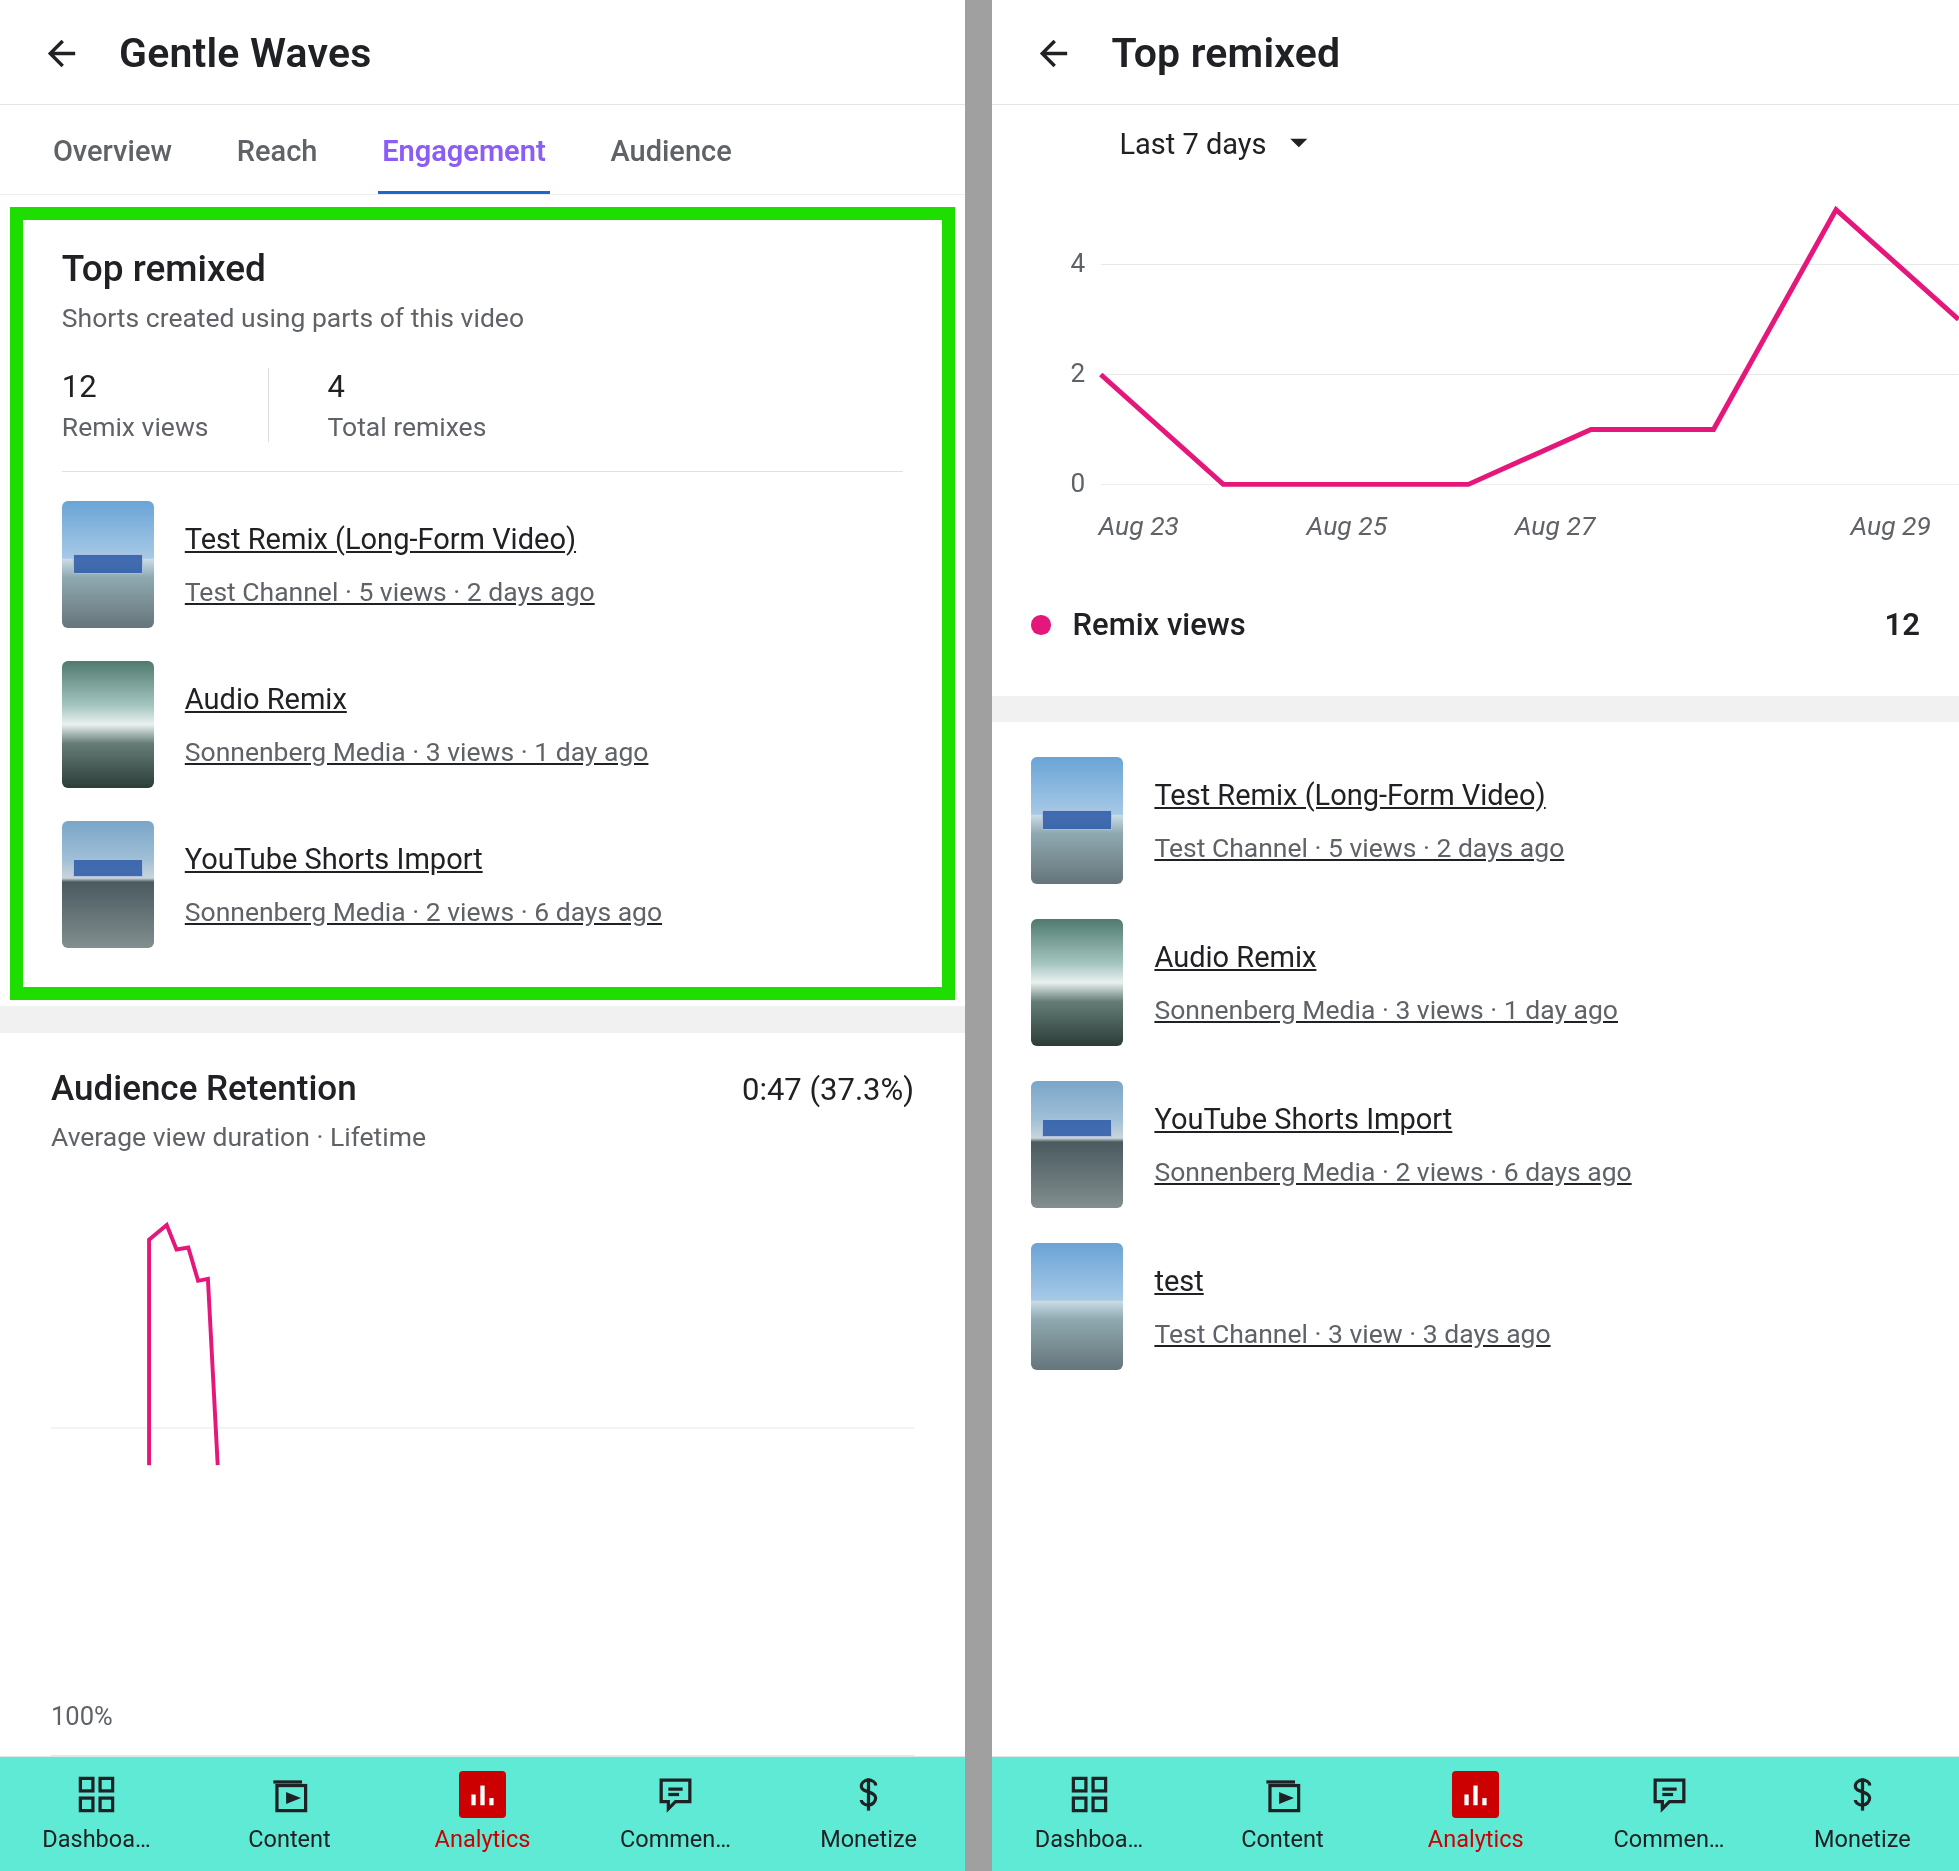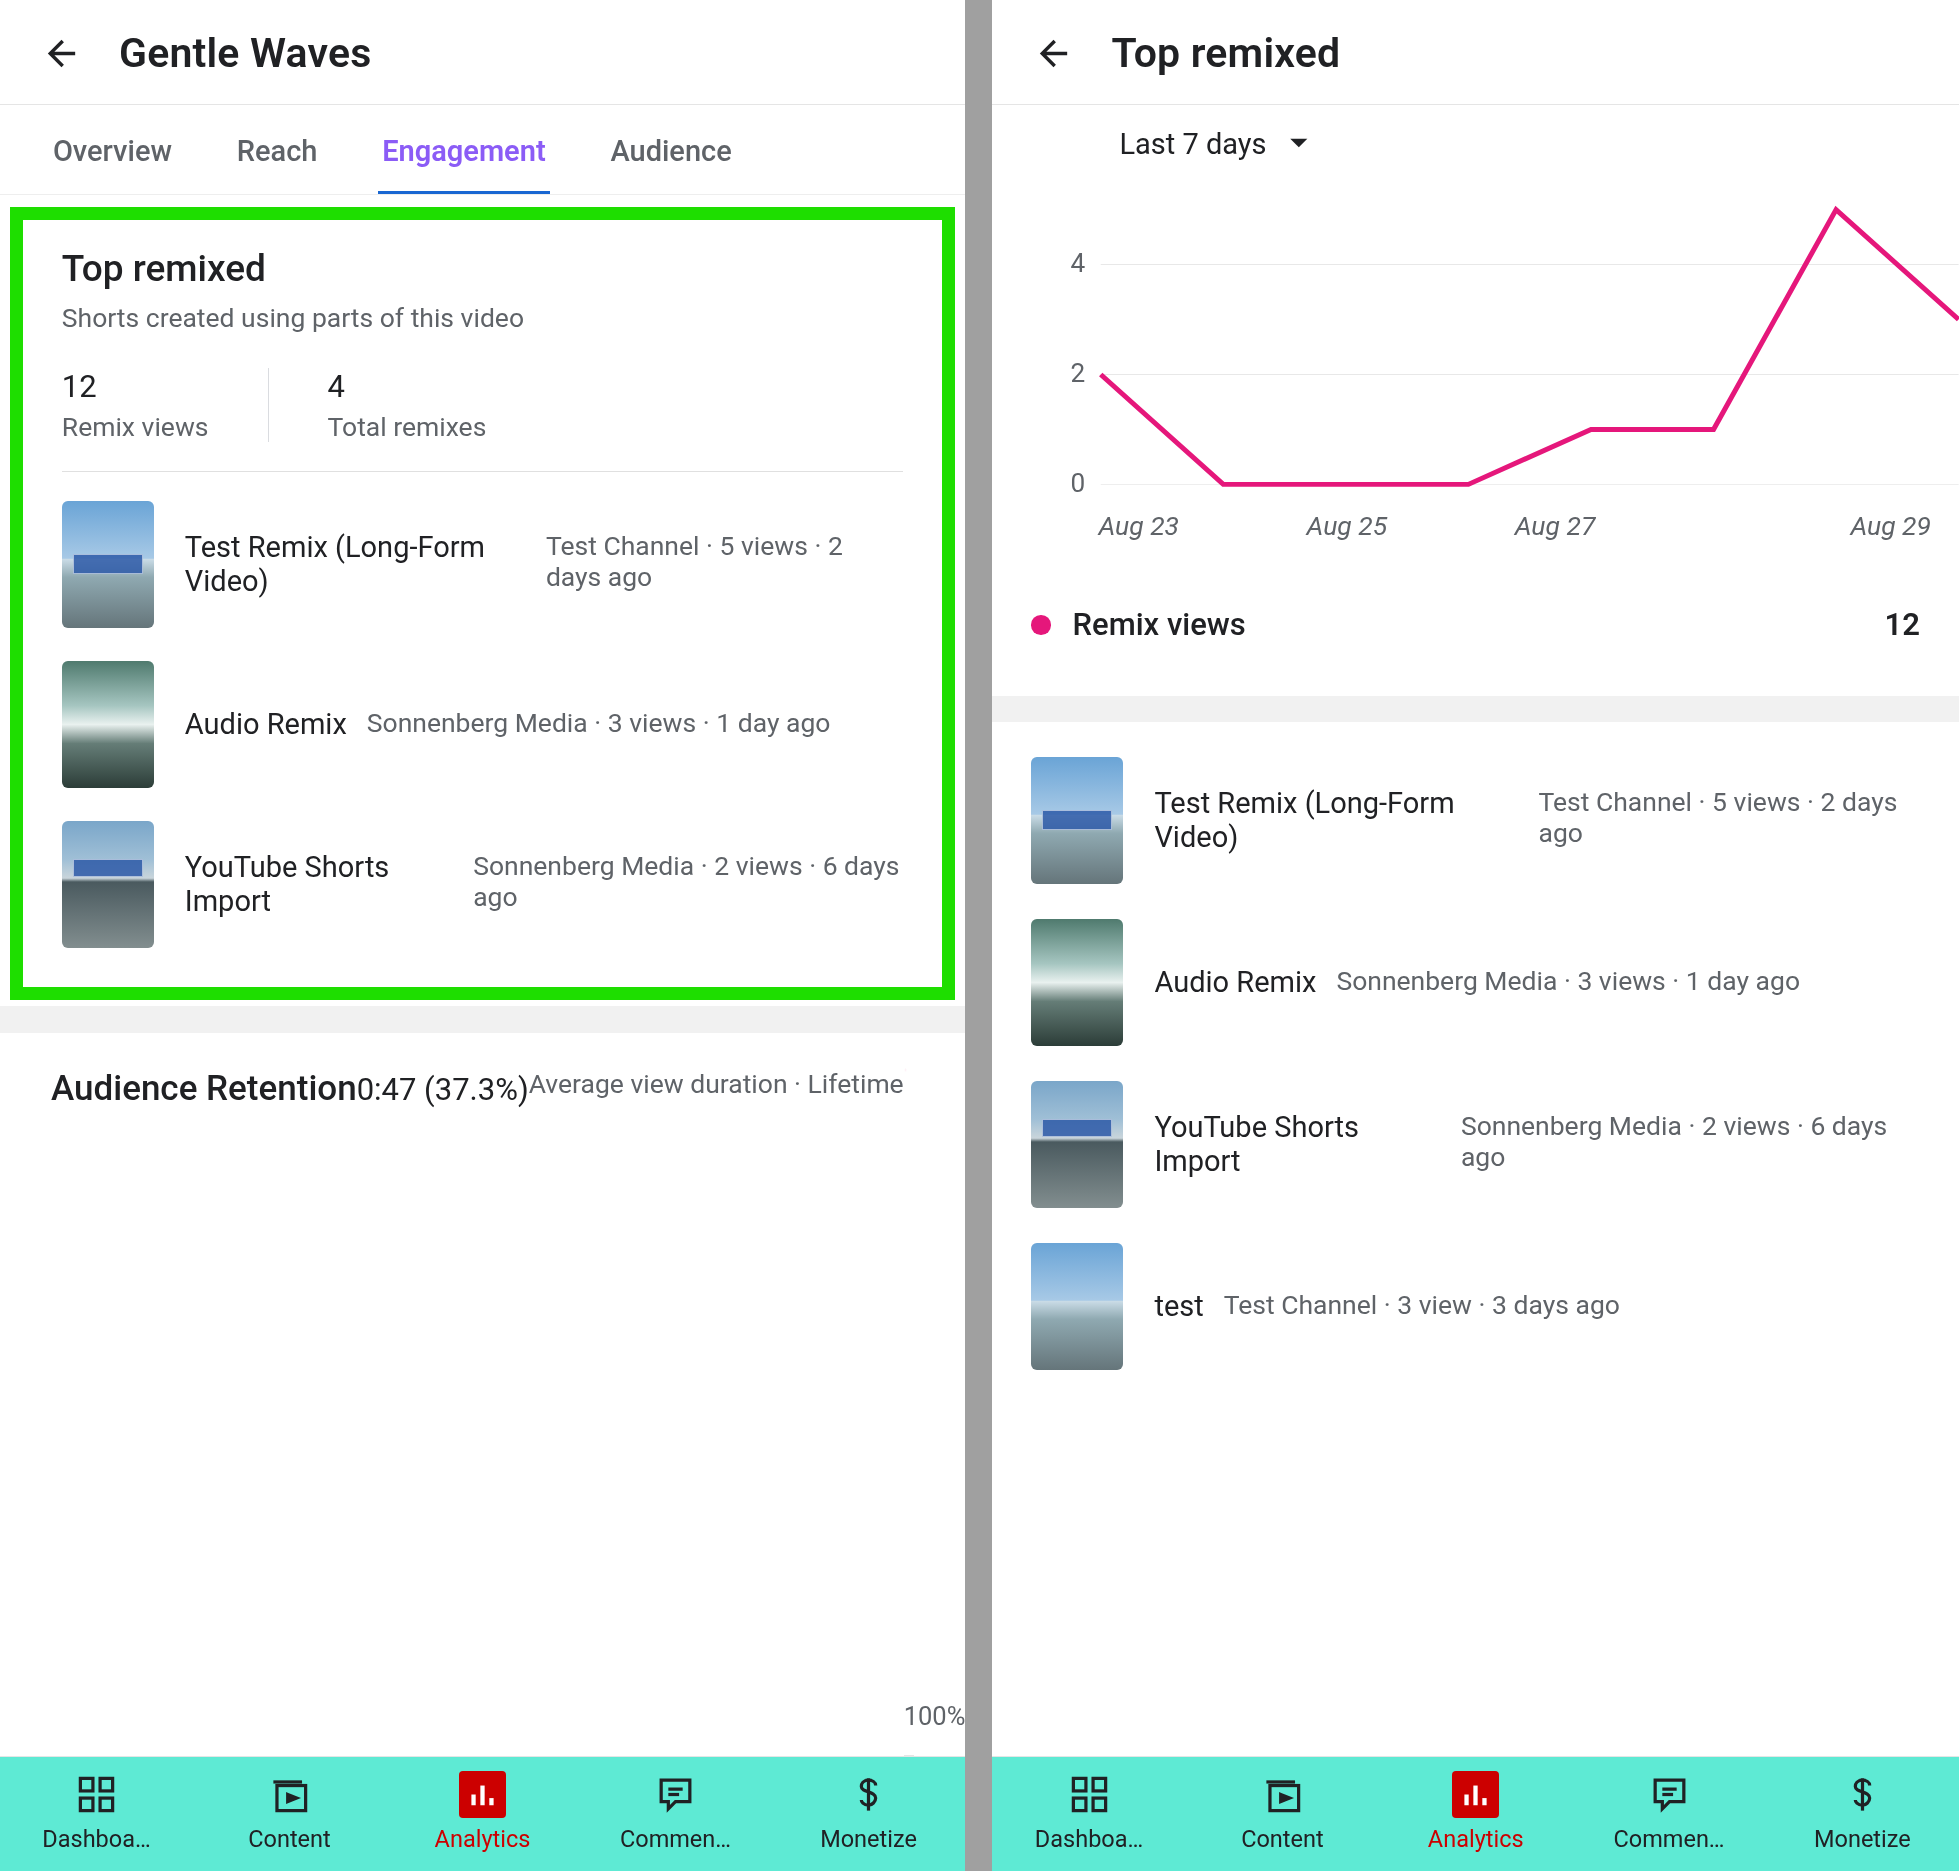--- a/index.html
+++ b/index.html
@@ -27,27 +27,27 @@
   .hr { height:1px; background:#e0e0e0; margin: 17.6px 0 29px 0; }
 
   .remix-list { display:flex; flex-direction:column; gap: 33px; }
   .remix-item { display:flex; align-items:center; gap: 31px; cursor:pointer;}
   .thumb { width: 92px; height: 127px; border-radius: 5.9px; flex-shrink:0; background:#7aa6c9; position:relative; overflow:hidden;}
   .thumb.sky::before, .thumb.sky::after{content:"";}
   .thumb.sky { background: linear-gradient(#6aa4d6 0%, #a7c9e6 45%, #c9dbe6 46%, #8fa9b1 60%, #65757a 100%);}
   .thumb.wave { background: linear-gradient(#4f7a6e 0%, #a5c5c0 35%, #e9f1ef 50%, #657d77 65%, #2c3d38 100%);}
   .thumb.beach { background: linear-gradient(#7aa6c9 0%, #9fbfd6 30%, #c9d5db 45%, #4a5a5f 48%, #828e8f 100%);}
   .thumb .chip { position:absolute; left:12%; top:42%; width:76%; height:16%; background:#2d5aa8; opacity:.85; border:1px solid rgba(255,255,255,.6);}
-  .remix-info { display:flex; flex-direction:row; gap: 20px;}
+  .remix-info { display:flex; flex-direction:column; gap: 20px; text-decoration: underline;}
   .remix-title { font-size: 29px; }
   .remix-meta { font-size: 26.5px; color:#5f6368;}
 
   .spacer { height: 27.4px; background:#f1f1f1; margin-top: 5.9px; }
 
-  .retention { padding: 35px 51px 0 51px; flex: 1; display:flex; flex-direction:row;}
+  .retention { padding: 35px 51px 0 51px; flex: 1; display:flex; flex-direction:column;}
   .ret-head { display:flex; justify-content:space-between; align-items:baseline; margin-bottom: 11.8px;}
   .ret-title { font-size: 35px; font-weight: 500;}
   .ret-val { font-size: 31px; }
   .ret-sub { font-size: 26.5px; color:#5f6368; margin-bottom: 19.6px;}
   .ret-chart { flex:1; position:relative; border-bottom: 1px solid #e5e5e5; }
   .ret-chart svg { position:absolute; inset:0; }
   .ret-ylabel { position:absolute; bottom: 23.5px; left: 0; font-size: 25.5px; color:#5f6368;}
 
   
   .date-dd { display:flex; align-items:center; gap: 21px; font-size: 29px; padding: 21.6px 0 23.5px 127px; cursor:pointer;}

